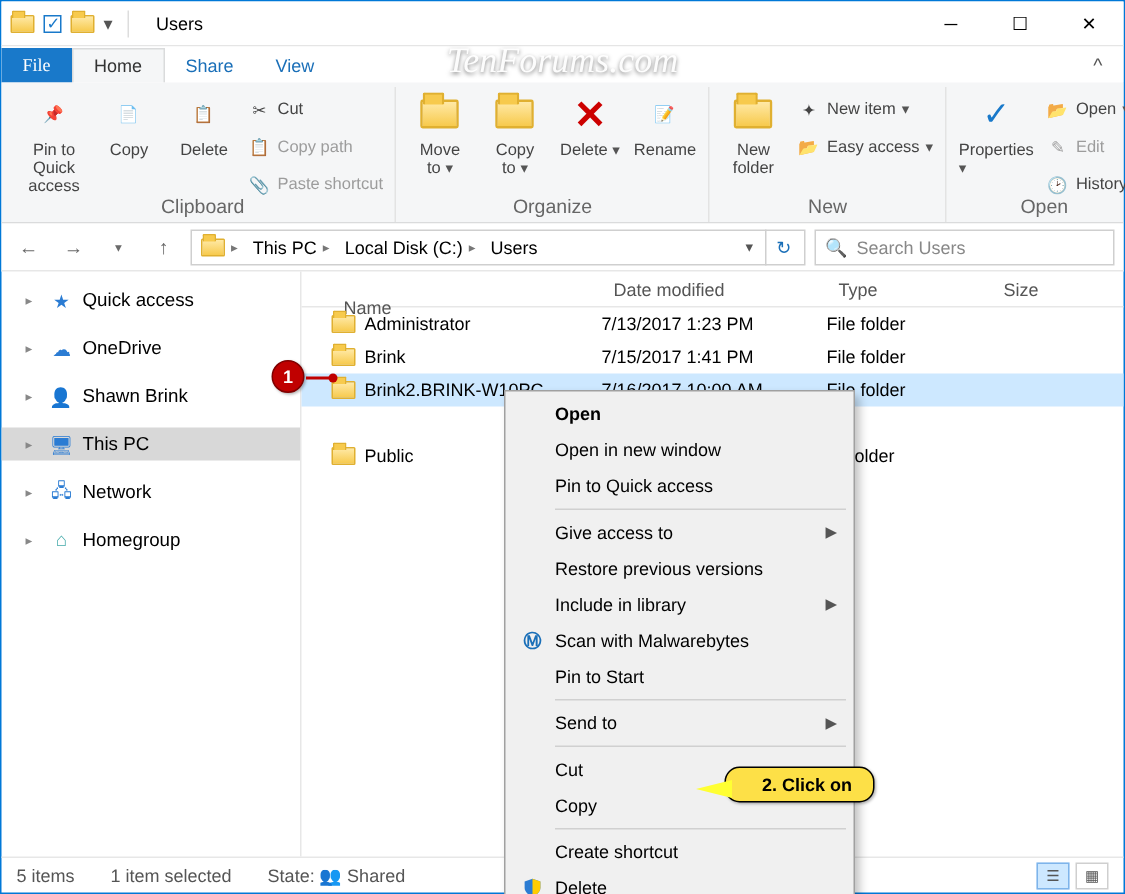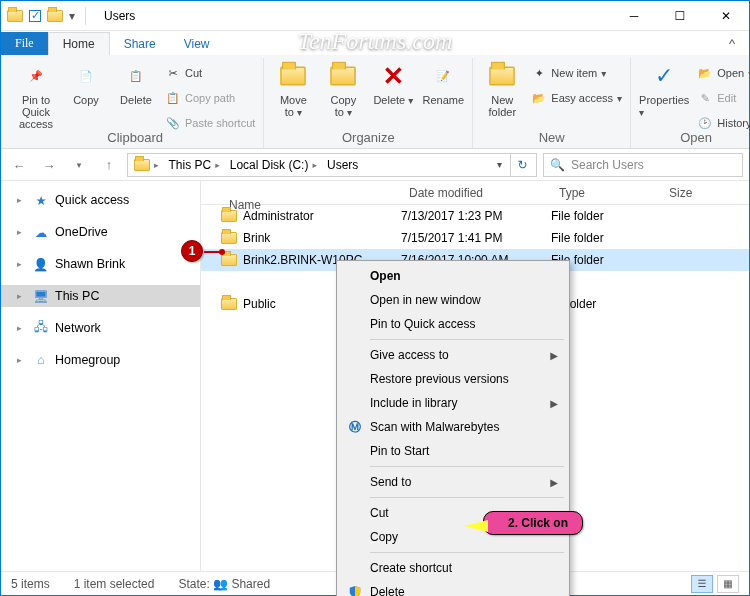--- a/index.html
+++ b/index.html
@@ -65,21 +65,21 @@
 
 .status{height:24px;border-top:1px solid #e7e7e7;display:flex;align-items:center;font-size:12px;color:#555;padding:0 10px;gap:24px;}
 .status .right{margin-left:auto;display:flex;gap:4px;}
 .vbtn{width:22px;height:18px;border:1px solid #cfcfcf;display:flex;align-items:center;justify-content:center;font-size:10px;}
 .vbtn.on{background:#cde8ff;border-color:#7eb4ea;}
 
 .watermark{position:absolute;top:28px;left:0;right:0;text-align:center;font-size:24px;color:rgba(255,255,255,0.95);font-weight:300;font-style:italic;text-shadow:0 1px 3px rgba(0,0,0,.5);pointer-events:none;font-family:Georgia,serif;}
 .anno1{position:absolute;left:181px;top:240px;width:22px;height:22px;border-radius:50%;background:#c00000;color:#fff;display:flex;align-items:center;justify-content:center;font-weight:bold;font-size:12px;border:1px solid #800000;box-shadow:1px 1px 2px rgba(0,0,0,.3);}
 .anno1:after{content:"";position:absolute;left:22px;top:10px;width:18px;height:2px;background:#c00000;}
 .anno1b{position:absolute;left:219px;top:249px;width:6px;height:6px;border-radius:50%;background:#c00000;}
-.anno2{position:absolute;left:483px;top:511px;background:#ec4899;border:1px solid #000;border-radius:10px;padding:4px 14px 4px 24px;font-size:12px;font-weight:bold;box-shadow:1px 1px 2px rgba(0,0,0,.3);}
+.anno2{position:absolute;left:483px;top:511px;background:#fde047;border:1px solid #000;border-radius:10px;padding:4px 14px 4px 24px;font-size:12px;font-weight:bold;box-shadow:1px 1px 2px rgba(0,0,0,.3);}
 .anno2:before{content:"";position:absolute;left:-26px;top:8px;border:6px solid transparent;border-right:24px solid #ffff33;}
 .shield{width:14px;height:14px;display:inline-block;}
 .checkbox-ico{width:12px;height:12px;border:1px solid #1979ca;display:inline-block;}
 </style>
 </head>
 <body>
 
 <div class="window">
 
   <div class="titlebar">

